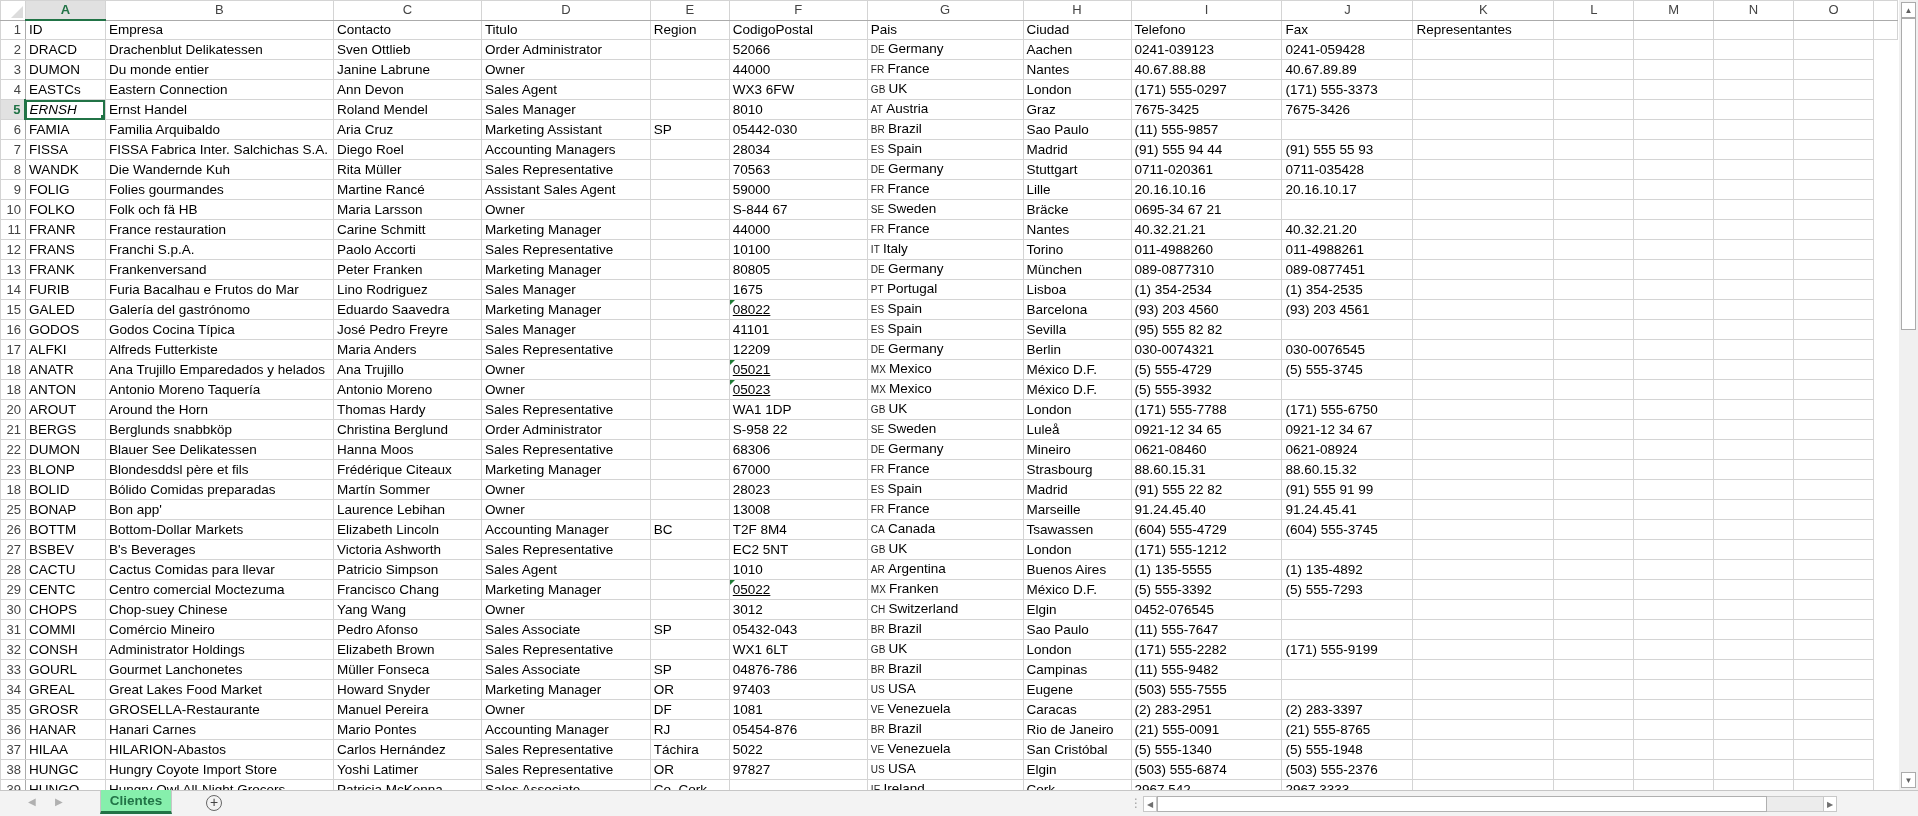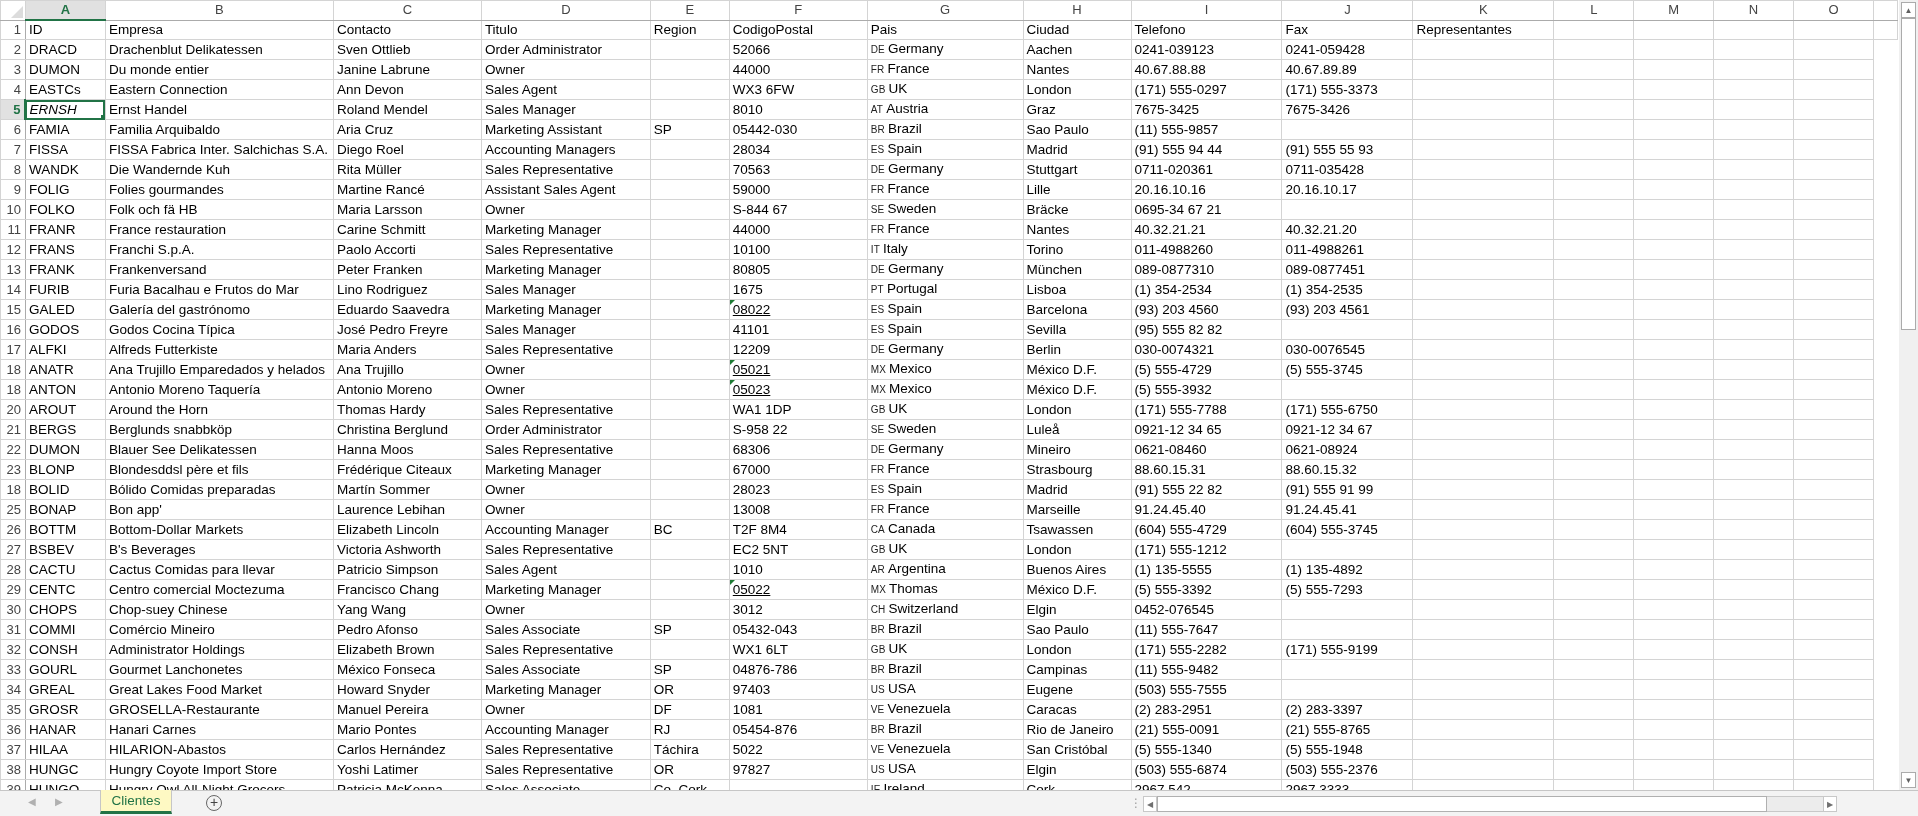--- a/index.html
+++ b/index.html
@@ -69,23 +69,23 @@
 
   
   .tabbar {
     position:absolute; left:0; top:790px; width:1918px; height:26px; background:#f3f3f3;
     border-top:1px solid #c6c6c6;
   }
   .tab-nav {
     position:absolute; top:5px; font-size:10px; color:#b0b0b0;
   }
   .sheet-tab {
-    position:absolute; left:100px; top:-1px; width:72px; height:24px; background:#fef9c3;
+    position:absolute; left:100px; top:-1px; width:72px; height:24px; background:#86efac;
     border-left:1px solid #c6c6c6; border-right:1px solid #c6c6c6;
-    border-bottom:3px solid #217346; color:#217346; font-weight:normal; font-size:13.5px;
+    border-bottom:3px solid #217346; color:#217346; font-weight:bold; font-size:13.5px;
     display:flex; align-items:center; justify-content:center; box-sizing:border-box;
   }
   .add-sheet {
     position:absolute; left:206px; top:4px; width:14px; height:14px; border:1px solid #666;
     border-radius:50%; color:#444; font-size:14px; line-height:13px; text-align:center;
   }
   .splitter { position:absolute; left:1130px; top:5px; color:#a0a0a0; font-size:12px; }
   .hscroll {
     position:absolute; left:1143px; top:5px; width:692px; height:14px;
   }
@@ -654,21 +654,21 @@
           <td></td>
         </tr>
         <tr>
           <td class="rowhead">29</td>
           <td>CENTC</td>
           <td>Centro comercial Moctezuma</td>
           <td>Francisco Chang</td>
           <td>Marketing Manager</td>
           <td></td>
           <td class="texttag">05022</td>
-          <td><span class="cc">MX</span><span>Thomas</span></td>
+          <td><span class="cc">MX</span><span>Franken</span></td>
           <td>México D.F.</td>
           <td>(5) 555-3392</td>
           <td>(5) 555-7293</td>
           <td></td>
           <td></td>
           <td></td>
           <td></td>
           <td></td>
         </tr>
         <tr>
@@ -722,21 +722,21 @@
           <td></td>
           <td></td>
           <td></td>
           <td></td>
           <td></td>
         </tr>
         <tr>
           <td class="rowhead">33</td>
           <td>GOURL</td>
           <td>Gourmet Lanchonetes</td>
-          <td>México Fonseca</td>
+          <td>Müller Fonseca</td>
           <td>Sales Associate</td>
           <td>SP</td>
           <td>04876-786</td>
           <td><span class="cc">BR</span><span>Brazil</span></td>
           <td>Campinas</td>
           <td>(11) 555-9482</td>
           <td></td>
           <td></td>
           <td></td>
           <td></td>

